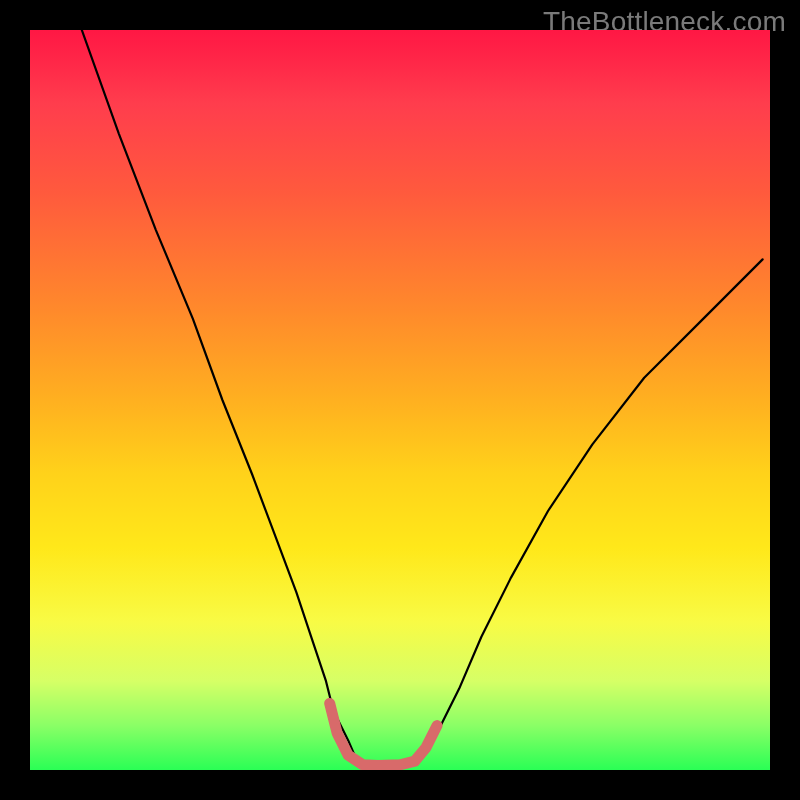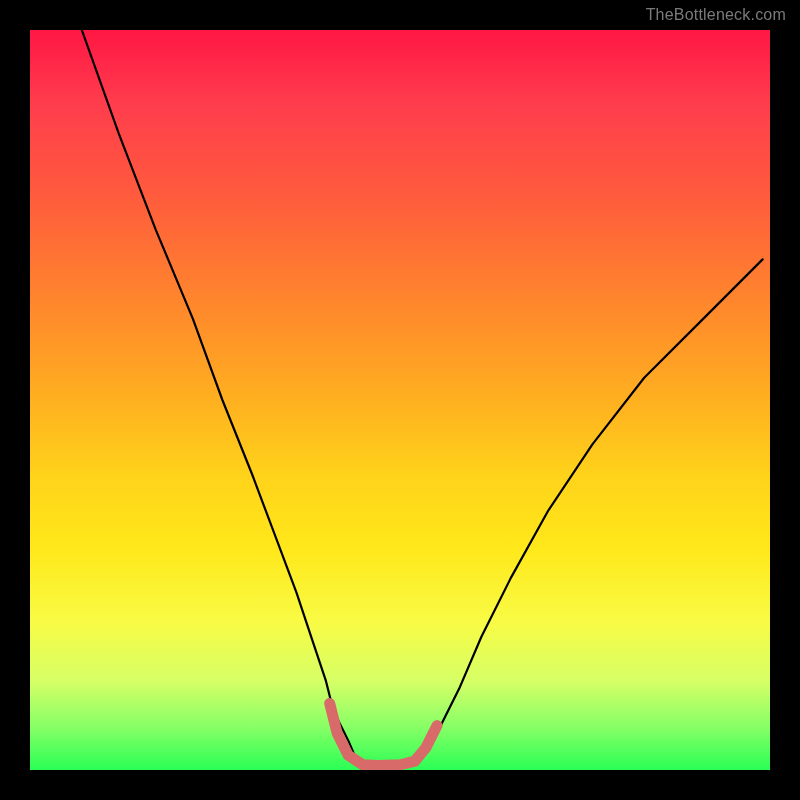--- a/index.html
+++ b/index.html
@@ -36,21 +36,21 @@
       #d6ff66 88%,
       #8aff66 94%,
       #2aff55 100%
     );
   }
   .watermark {
     position: absolute;
     top: 6px;
     right: 14px;
     color: #7a7a7a;
-    font-size: 16px;
+    font-size: 28px;
     letter-spacing: 0.2px;
     font-weight: 500;
     text-align: right;
   }
   .svg-layer {
     position: absolute;
     left: 0;
     top: 0;
     width: 740px;
     height: 740px;

